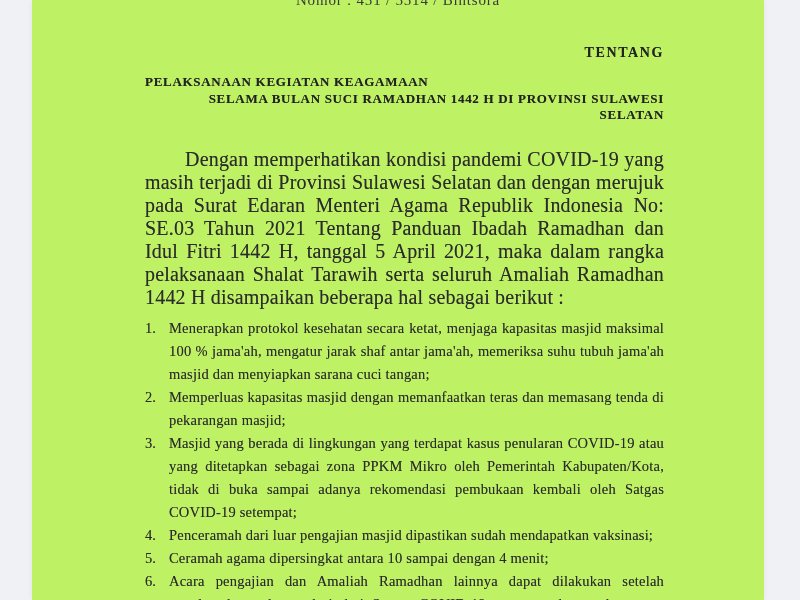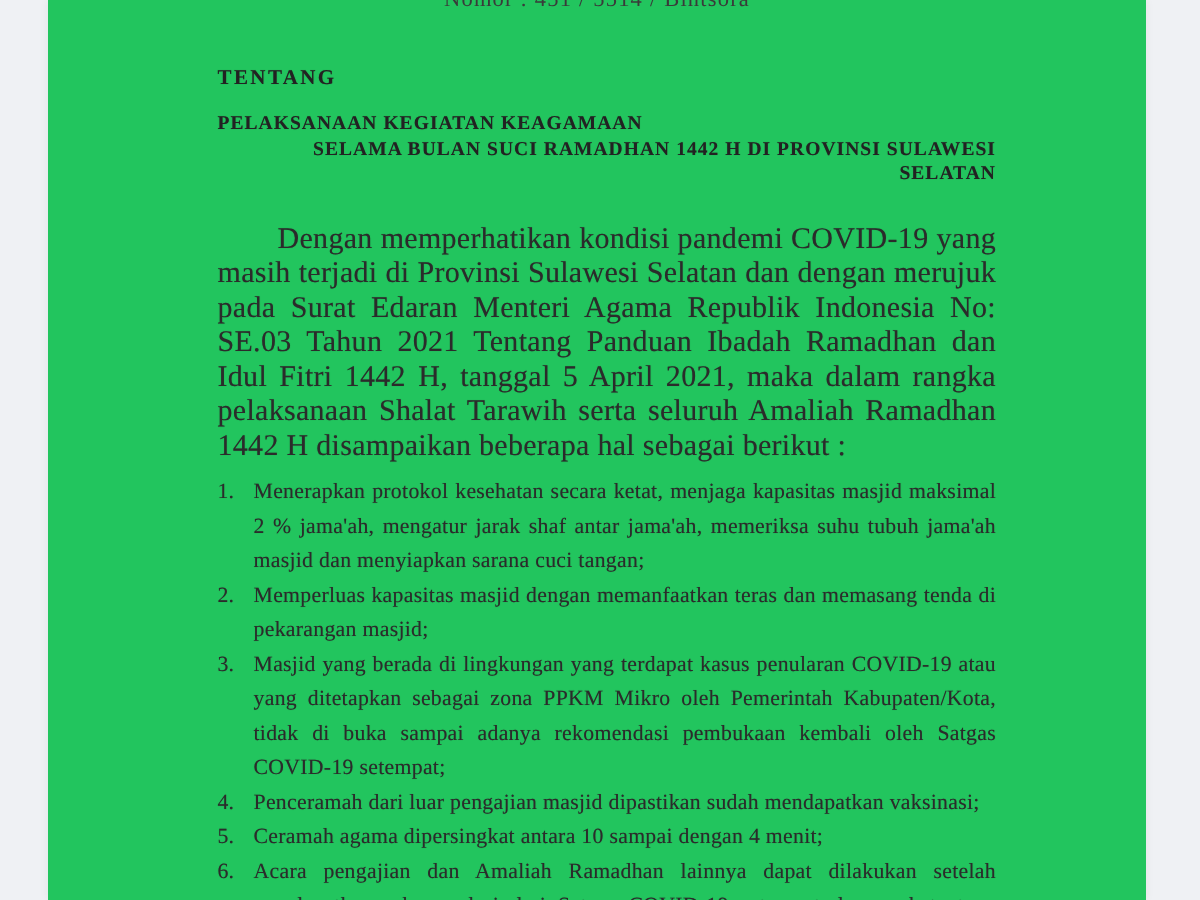--- a/index.html
+++ b/index.html
@@ -14,21 +14,21 @@
     overflow: hidden;
     background: #eff1f4;
     font-family: "Liberation Serif", "DejaVu Serif", serif;
   }
   .page {
     position: absolute;
     top: 0;
     bottom: 0;
     left: 32px;
     width: 732px;
-    background: #22c55e;
+    background: #bef264;
     box-shadow: 0 0 6px rgba(0,0,0,0.06);
   }
   .nomor-line {
     position: absolute;
     top: -8px;
     left: 50%;
     transform: translateX(-50%);
     white-space: nowrap;
     font-size: 15px;
     letter-spacing: 0.8px;
@@ -37,21 +37,21 @@
   .content {
     position: absolute;
     top: 0;
     left: 113px;
     right: 100px;
     color: #2b2b2b;
     text-shadow: 0 0 0.5px rgba(43,43,43,0.45);
   }
   .h-tentang {
     margin: 45px 0 0 0;
-    text-align: left;
+    text-align: right;
     font-size: 14px;
     font-weight: bold;
     letter-spacing: 1.6px;
     color: #222222;
   }
   .h-sub1 {
     margin: 13px 0 0 0;
     text-align: left;
     font-size: 13px;
     font-weight: bold;
@@ -101,21 +101,21 @@
   <div class="page">
     <div class="nomor-line">Nomor : 451 / 5514 / Bintsora</div>
     <div class="content">
       <div class="h-tentang">TENTANG</div>
       <div class="h-sub1">PELAKSANAAN KEGIATAN KEAGAMAAN</div>
       <div class="h-sub2">SELAMA BULAN SUCI RAMADHAN 1442 H DI PROVINSI SULAWESI SELATAN</div>
       <p class="intro">Dengan memperhatikan kondisi pandemi COVID-19 yang masih terjadi di Provinsi Sulawesi Selatan dan dengan merujuk pada Surat Edaran Menteri Agama Republik Indonesia No: SE.03 Tahun 2021 Tentang Panduan Ibadah Ramadhan dan Idul Fitri 1442 H, tanggal 5 April 2021, maka dalam rangka pelaksanaan Shalat Tarawih serta seluruh Amaliah Ramadhan 1442 H disampaikan beberapa hal sebagai berikut :</p>
       <ol class="num-list">
         <li>
           <span class="li-num">1.</span>
-          <span class="li-text">Menerapkan protokol kesehatan secara ketat, menjaga kapasitas masjid maksimal 2 % jama'ah, mengatur jarak shaf antar jama'ah, memeriksa suhu tubuh jama'ah masjid dan menyiapkan sarana cuci tangan;</span>
+          <span class="li-text">Menerapkan protokol kesehatan secara ketat, menjaga kapasitas masjid maksimal 100 % jama'ah, mengatur jarak shaf antar jama'ah, memeriksa suhu tubuh jama'ah masjid dan menyiapkan sarana cuci tangan;</span>
         </li>
         <li>
           <span class="li-num">2.</span>
           <span class="li-text">Memperluas kapasitas masjid dengan memanfaatkan teras dan memasang tenda di pekarangan masjid;</span>
         </li>
         <li>
           <span class="li-num">3.</span>
           <span class="li-text">Masjid yang berada di lingkungan yang terdapat kasus penularan COVID-19 atau yang ditetapkan sebagai zona PPKM Mikro oleh Pemerintah Kabupaten/Kota, tidak di buka sampai adanya rekomendasi pembukaan kembali oleh Satgas COVID-19 setempat;</span>
         </li>
         <li>

